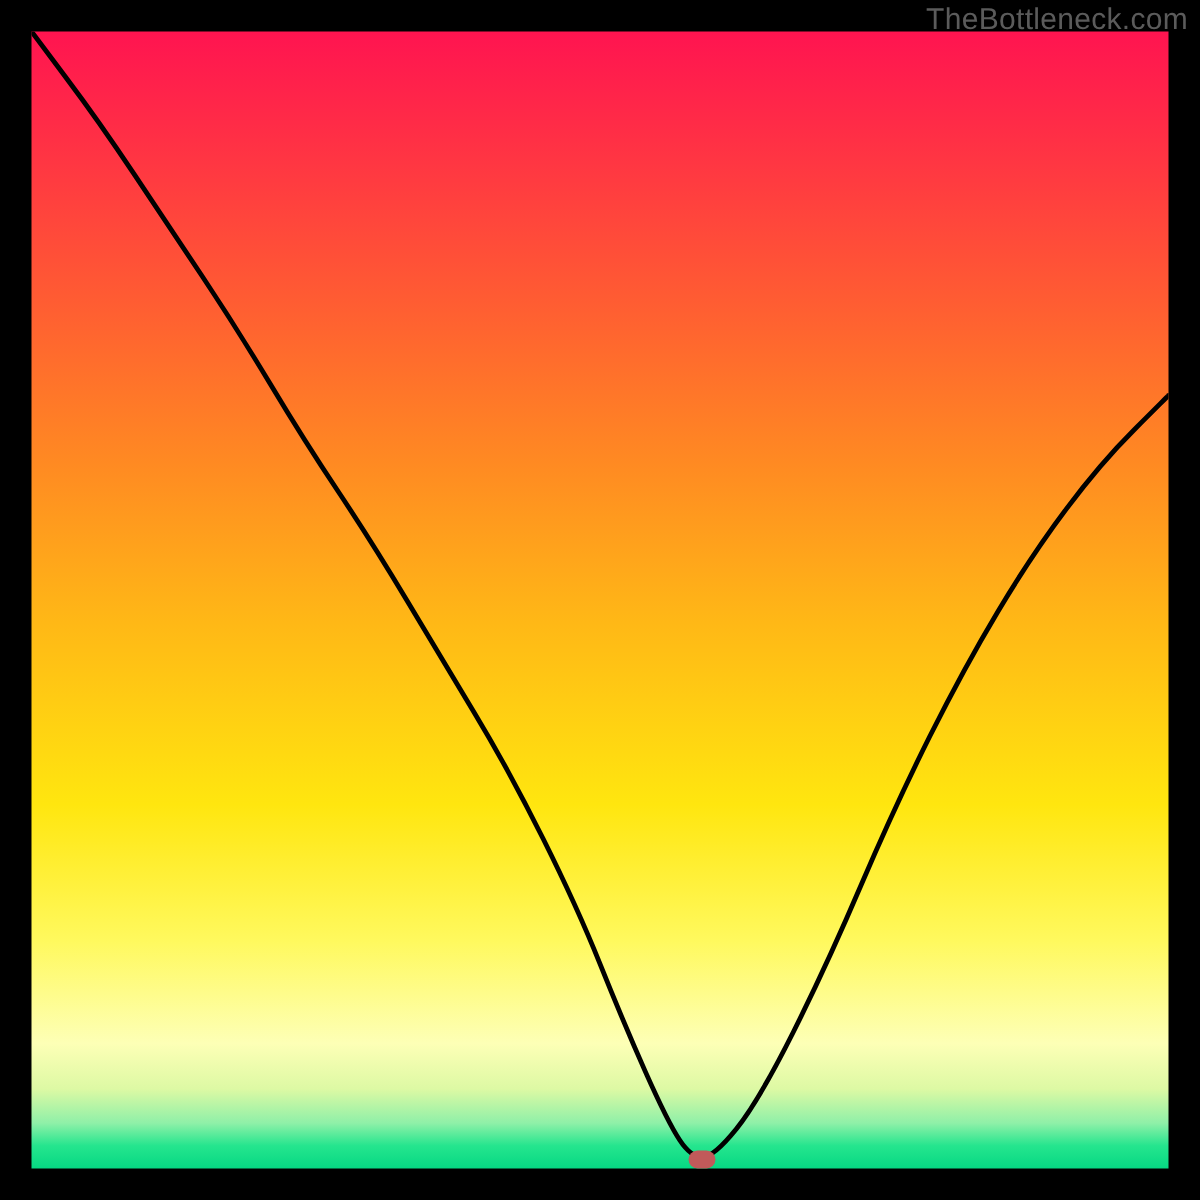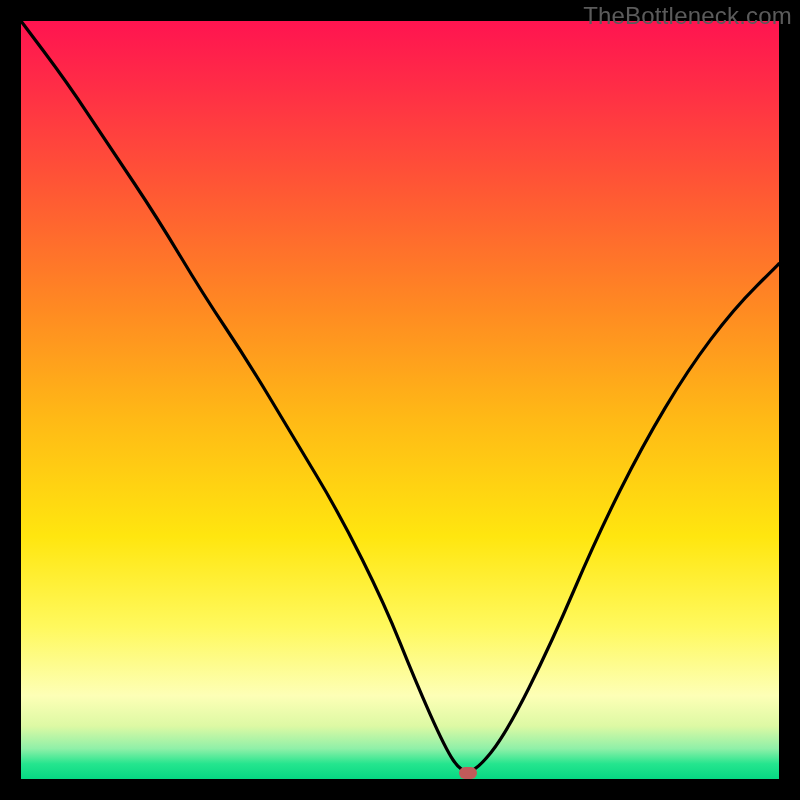--- a/index.html
+++ b/index.html
@@ -37,21 +37,21 @@
       #ddf9a4 93%,
       #8ff0a8 96%,
       #25e58e 98%,
       #06d883 100%
     );
   }
   .watermark {
     position: absolute;
     top: 2px;
     right: 8px;
-    font-size: 24px;
+    font-size: 20px;
     font-weight: 500;
     color: #5b5b5b;
     letter-spacing: 0.2px;
     font-family: Arial, sans-serif;
     text-align: center;
   }
   svg.curve {
     position: absolute;
     left: 0;
     top: 0;

